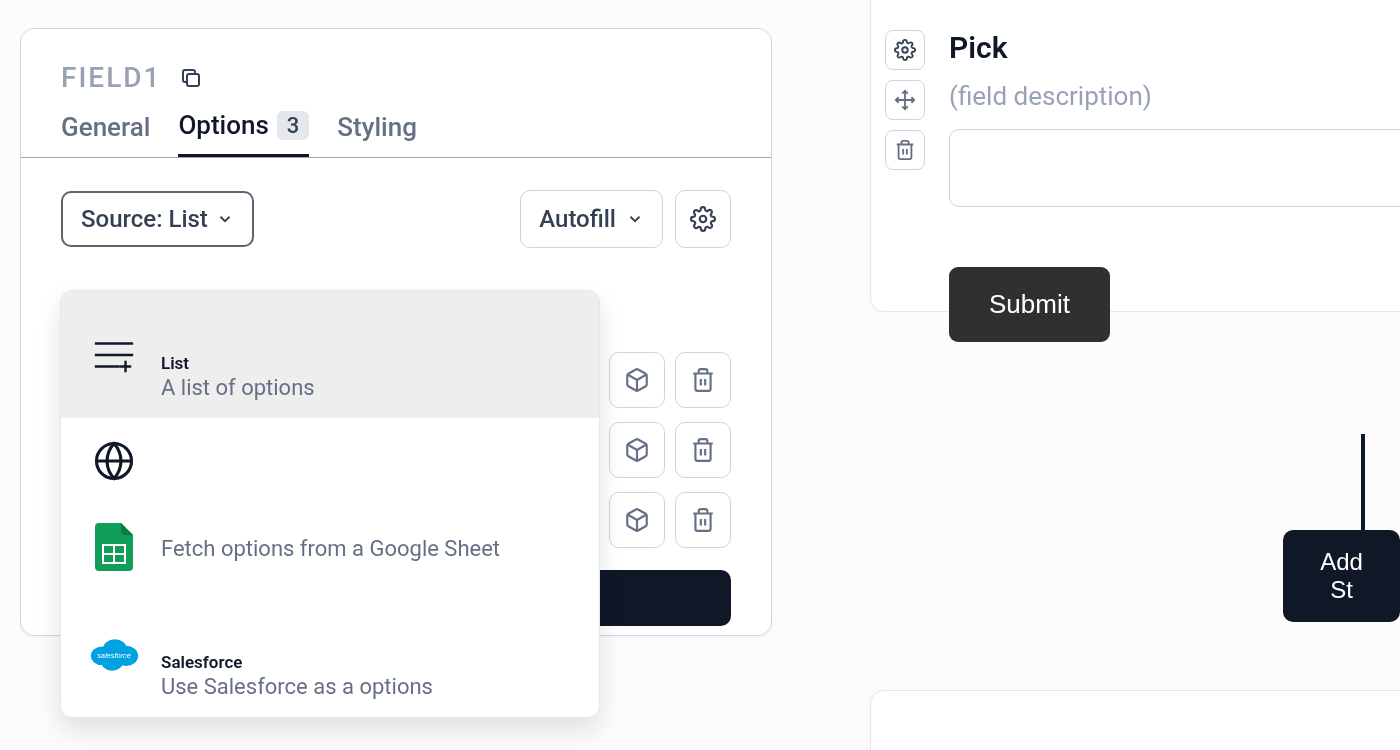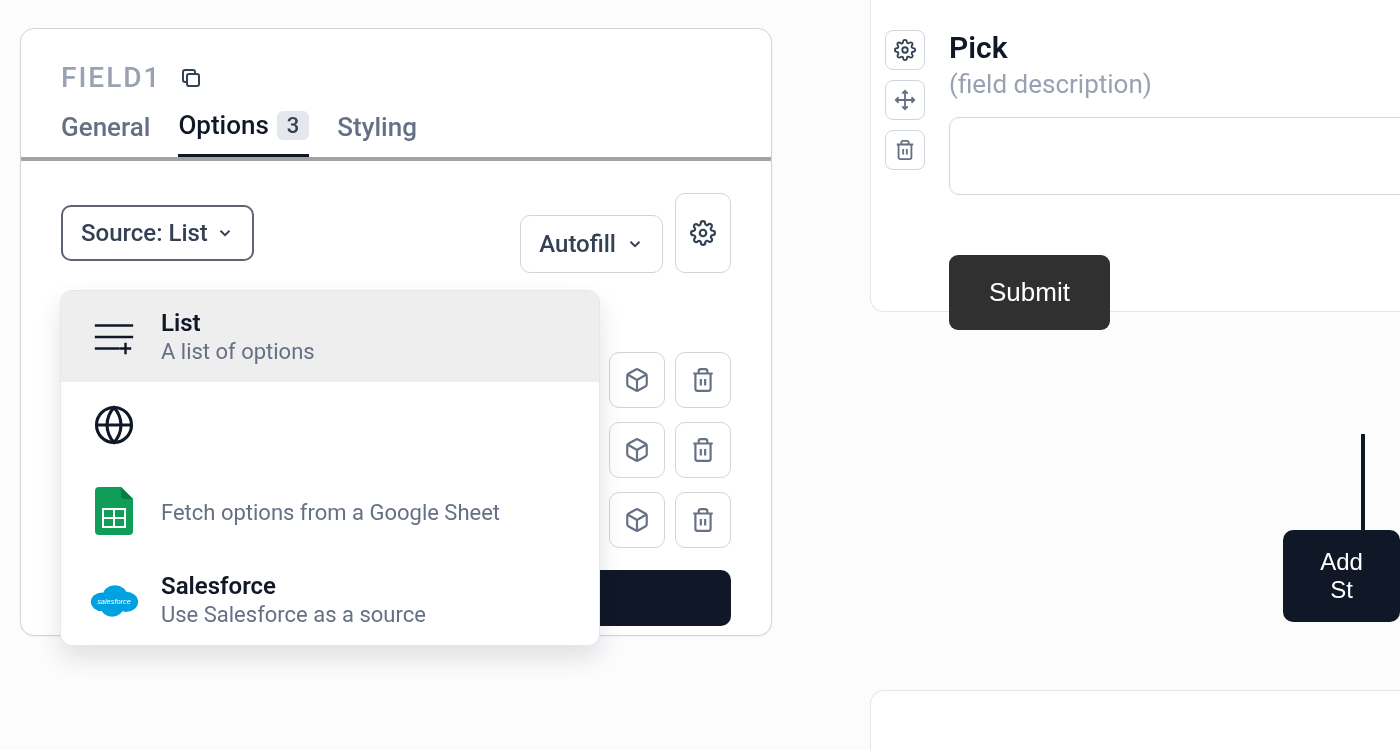--- a/index.html
+++ b/index.html
@@ -40,21 +40,21 @@
     }
     .copy-icon {
       width: 24px;
       height: 24px;
       cursor: pointer;
     }
     .tabs {
       display: flex;
       gap: 28px;
       padding: 0 40px;
-      border-bottom: 4px solid #a3a3a3;
+      border-bottom: 1px solid #a3a3a3;
     }
     .tab {
       padding: 0 0 14px 0;
       font-size: 26px;
       font-weight: 500;
       color: #667085;
       cursor: pointer;
       display: flex;
       align-items: center;
       gap: 8px;
@@ -98,21 +98,20 @@
       border-radius: 10px;
       padding: 14px 18px;
       font-size: 24px;
       font-weight: 500;
       color: #344054;
       cursor: pointer;
       display: flex;
       align-items: center;
       gap: 10px;
       background: #fff;
-      margin-top: 22px;
     }
     .gear-btn {
       border: 1px solid #d0d5dd;
       border-radius: 10px;
       padding: 14px;
       cursor: pointer;
       background: #fff;
       display: flex;
       align-items: center;
       justify-content: center;
@@ -141,23 +140,24 @@
     }
     .dropdown-icon-wrapper {
       width: 50px;
       height: 50px;
       display: flex;
       align-items: center;
       justify-content: center;
       flex-shrink: 0;
     }
     .dropdown-item-title {
-      font-size: 24px;
+      font-size: 17px;
       font-weight: 600;
       color: #101828;
+      margin-top: 44px;
     }
     .dropdown-item-desc {
       font-size: 22px;
       color: #667085;
       margin-top: 2px;
     }
     .options-rows {
       position: absolute;
       right: 40px;
       top: 323px;
@@ -243,21 +243,21 @@
       right: 0;
     }
     .preview-title {
       font-size: 30px;
       font-weight: 600;
       color: #101828;
     }
     .preview-desc {
       font-size: 26px;
       color: #98a2b3;
-      margin-top: 4px;
+      margin-top: 16px;
     }
     .dropdown-field {
       margin-top: 18px;
       width: 460px;
       height: 78px;
       border: 1px solid #d0d5dd;
       border-radius: 10px;
     }
     .submit-btn {
       margin-top: 60px;
@@ -442,21 +442,21 @@
       <svg width="54" height="40" viewBox="0 0 54 40">
         <ellipse cx="14" cy="22" rx="12" ry="10" fill="#00A1E0"></ellipse>
         <ellipse cx="28" cy="15" rx="13" ry="11" fill="#00A1E0"></ellipse>
         <ellipse cx="40" cy="22" rx="13" ry="11" fill="#00A1E0"></ellipse>
         <ellipse cx="25" cy="28" rx="12" ry="10" fill="#00A1E0"></ellipse>
         <text x="27" y="24" font-size="8" fill="#fff" text-anchor="middle" font-family="sans-serif" font-style="italic">salesforce</text>
       </svg>
     </div>
     <div>
       <div class="dropdown-item-title">Salesforce</div>
-      <div class="dropdown-item-desc">Use Salesforce as a source</div>
+      <div class="dropdown-item-desc">Use Salesforce as a options</div>
     </div>
   </div>
 </div>
 
 <div class="right-area">
   <div class="preview-card">
     <div class="edit-controls">
       <div class="edit-btn">
         <svg width="22" height="22" viewBox="0 0 24 24" fill="none" stroke="#344054" stroke-width="2">
           <circle cx="12" cy="12" r="3"></circle>

